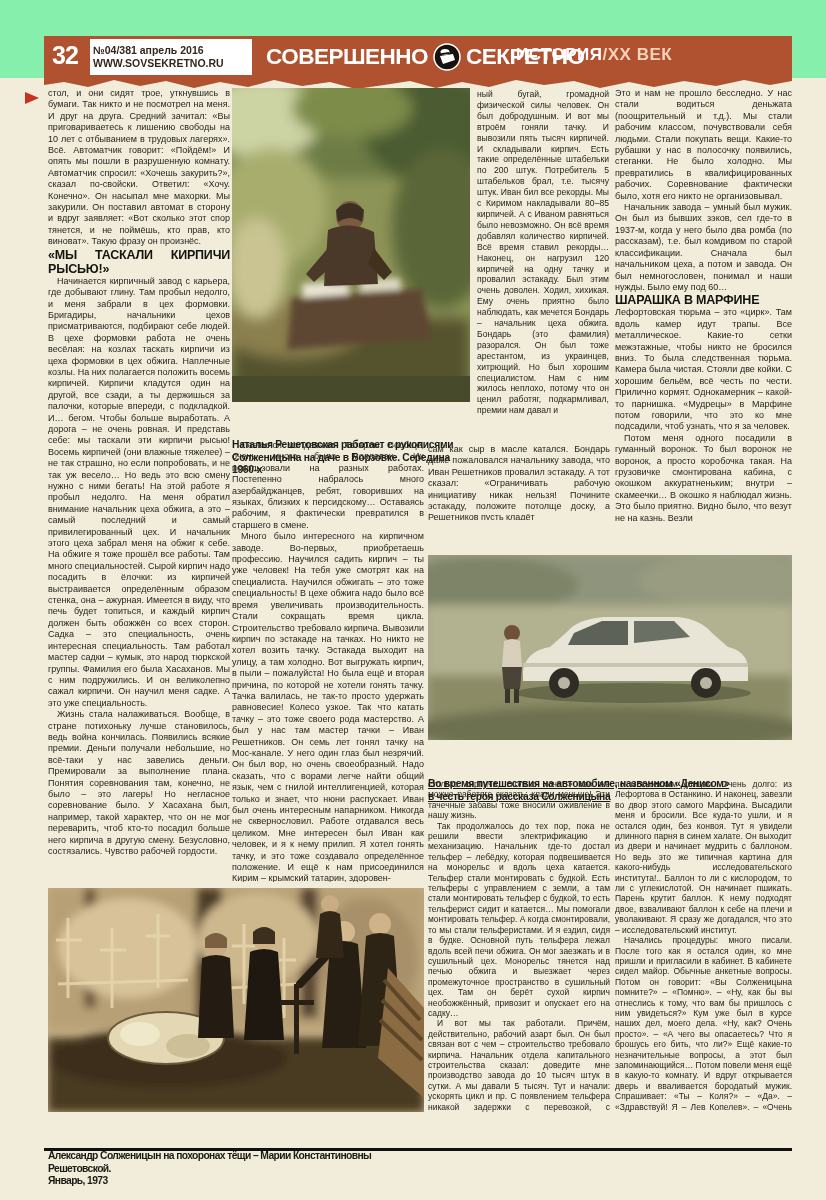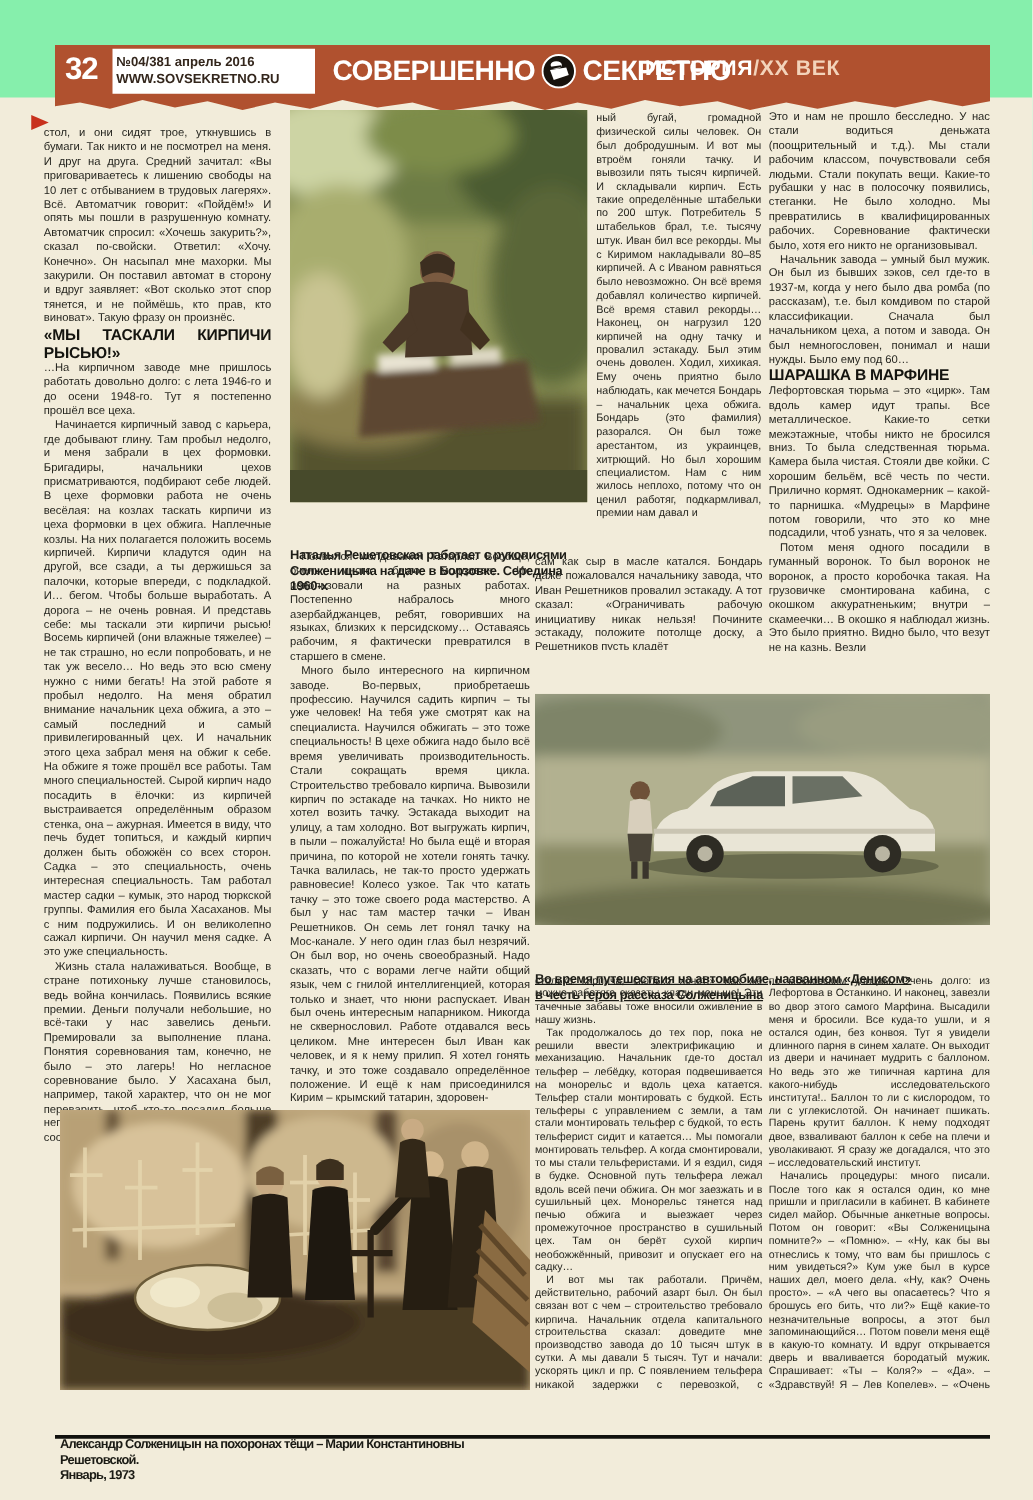--- a/index.html
+++ b/index.html
@@ -59,24 +59,23 @@
     </div>
   </div>
   <div class="tear">
     <svg width="748" height="16" viewBox="0 0 748 16" preserveAspectRatio="none">
       <path fill="#b0512f" d="M0,0 H748 V5 L726,9 L700,4 L672,10 L640,5 L610,11 L585,6 L556,12 L530,5 L500,9 L472,4 L445,11 L418,6 L392,12 L366,5 L340,9 L312,13 L286,6 L258,10 L230,4 L204,11 L176,6 L150,12 L122,5 L96,10 L70,4 L44,11 L20,6 L0,9 Z"></path>
     </svg>
   </div>
 
   <div class="arrow"></div>
 
-  <div class="txt" style="left:35px;top:88px;width:182px;height:818px;margin-top:13px;">
+  <div class="txt" style="left:48px;top:88px;width:182px;height:818px;">
     <p class="noind">стол, и они сидят трое, уткнувшись в бумаги. Так никто и не посмотрел на меня. И друг на друга. Средний зачитал: «Вы приговариваетесь к лишению свободы на 10 лет с отбыванием в трудовых лагерях». Всё. Автоматчик говорит: «Пойдём!» И опять мы пошли в разрушенную комнату. Автоматчик спросил: «Хочешь закурить?», сказал по-свойски. Ответил: «Хочу. Конечно». Он насыпал мне махорки. Мы закурили. Он поставил автомат в сторону и вдруг заявляет: «Вот сколько этот спор тянется, и не поймёшь, кто прав, кто виноват». Такую фразу он произнёс.</p>
     <p class="head-inline">«МЫ ТАСКАЛИ КИРПИЧИ РЫСЬЮ!»</p>
-    <p class="noind">…На кирпичном заводе мне пришлось работать довольно долго: с лета 1946-го и до осени 1948-го. Тут я постепенно прошёл все цеха.</p>
     <p>Начинается кирпичный завод с карьера, где добывают глину. Там пробыл недолго, и меня забрали в цех формовки. Бригадиры, начальники цехов присматриваются, подбирают себе людей. В цехе формовки работа не очень весёлая: на козлах таскать кирпичи из цеха формовки в цех обжига. Наплечные козлы. На них полагается положить восемь кирпичей. Кирпичи кладутся один на другой, все сзади, а ты держишься за палочки, которые впереди, с подкладкой. И… бегом. Чтобы больше выработать. А дорога – не очень ровная. И представь себе: мы таскали эти кирпичи рысью! Восемь кирпичей (они влажные тяжелее) – не так страшно, но если попробовать, и не так уж весело… Но ведь это всю смену нужно с ними бегать! На этой работе я пробыл недолго. На меня обратил внимание начальник цеха обжига, а это – самый последний и самый привилегированный цех. И начальник этого цеха забрал меня на обжиг к себе. На обжиге я тоже прошёл все работы. Там много специальностей. Сырой кирпич надо посадить в ёлочки: из кирпичей выстраивается определённым образом стенка, она – ажурная. Имеется в виду, что печь будет топиться, и каждый кирпич должен быть обожжён со всех сторон. Садка – это специальность, очень интересная специальность. Там работал мастер садки – кумык, это народ тюркской группы. Фамилия его была Хасаханов. Мы с ним подружились. И он великолепно сажал кирпичи. Он научил меня садке. А это уже специальность.</p>
     <p>Жизнь стала налаживаться. Вообще, в стране потихоньку лучше становилось, ведь война кончилась. Появились всякие премии. Деньги получали небольшие, но всё-таки у нас завелись деньги. Премировали за выполнение плана. Понятия соревнования там, конечно, не было – это лагерь! Но негласное соревнование было. У Хасахана был, например, такой характер, что он не мог переварить, чтоб кто-то посадил больше него кирпича в другую смену. Безусловно, состязались. Чувство рабочей гордости.</p>
   </div>
 
   <div class="photo" style="left:232px;top:88px;width:238px;height:314px;">
     <svg width="238" height="314" viewBox="0 0 238 314">
       <defs>
         <filter id="b1" x="-20%" y="-20%" width="140%" height="140%">
             <feGaussianBlur stdDeviation="7"></feGaussianBlur>
           </filter>

